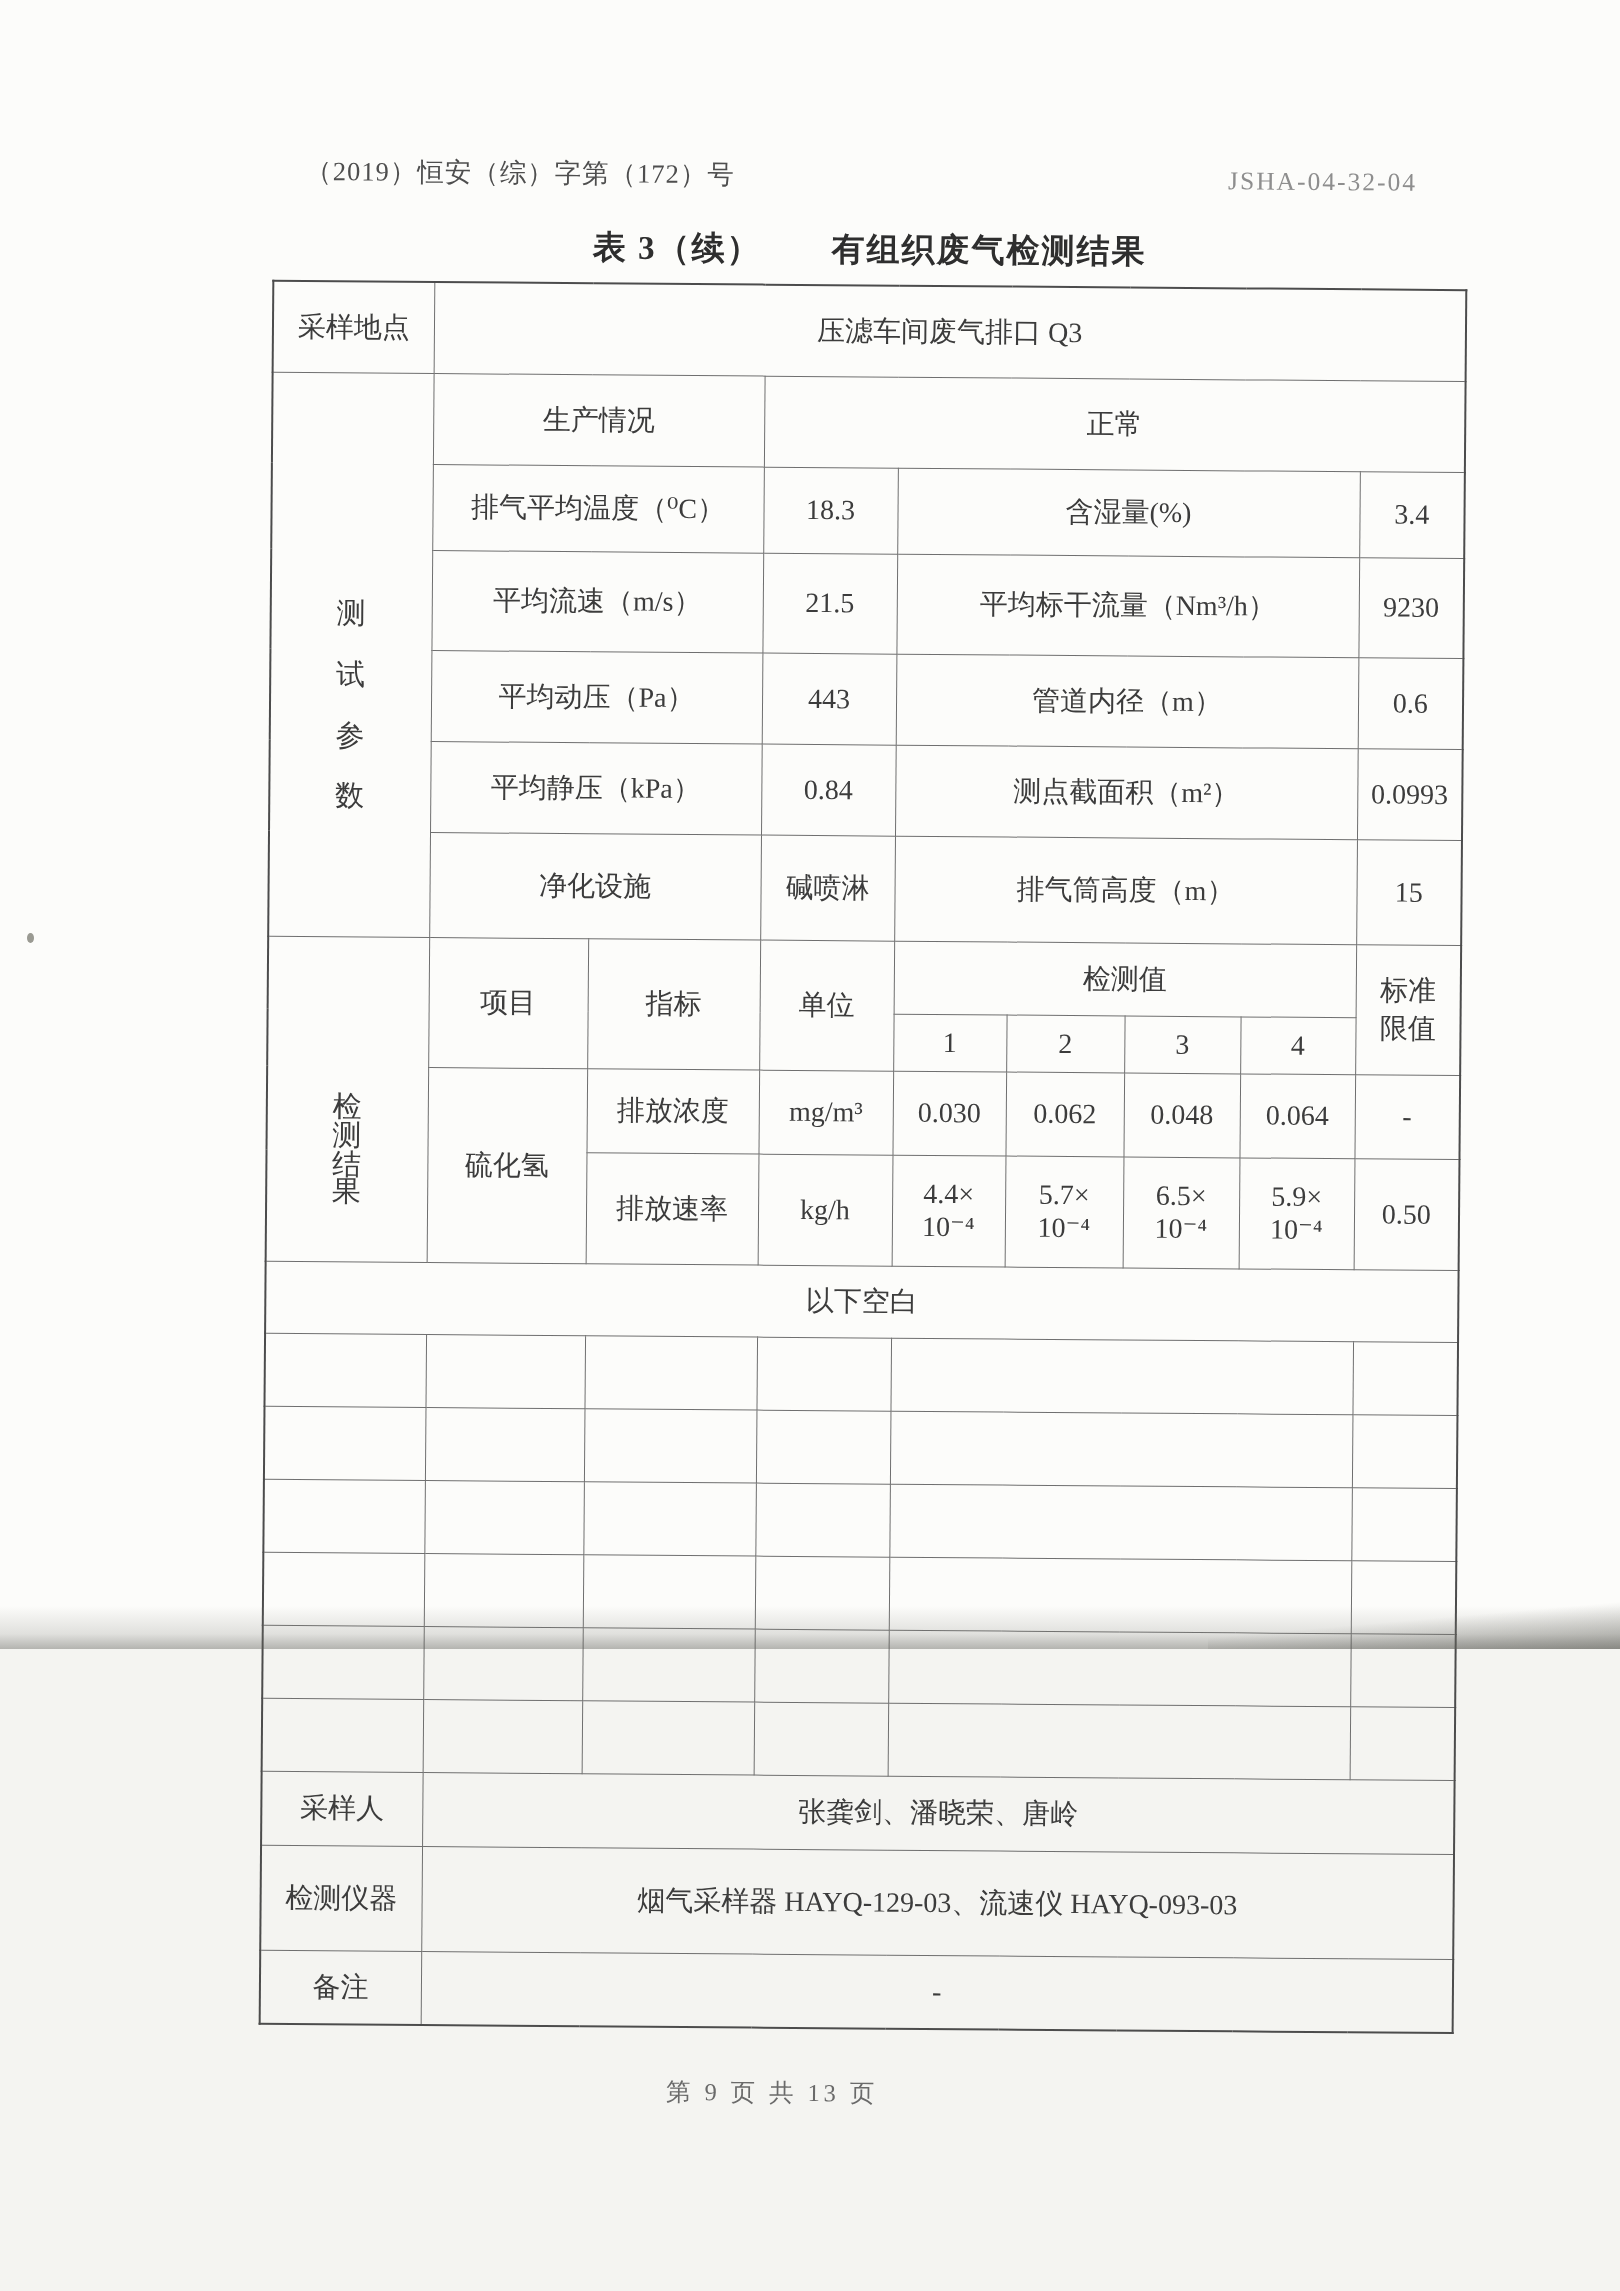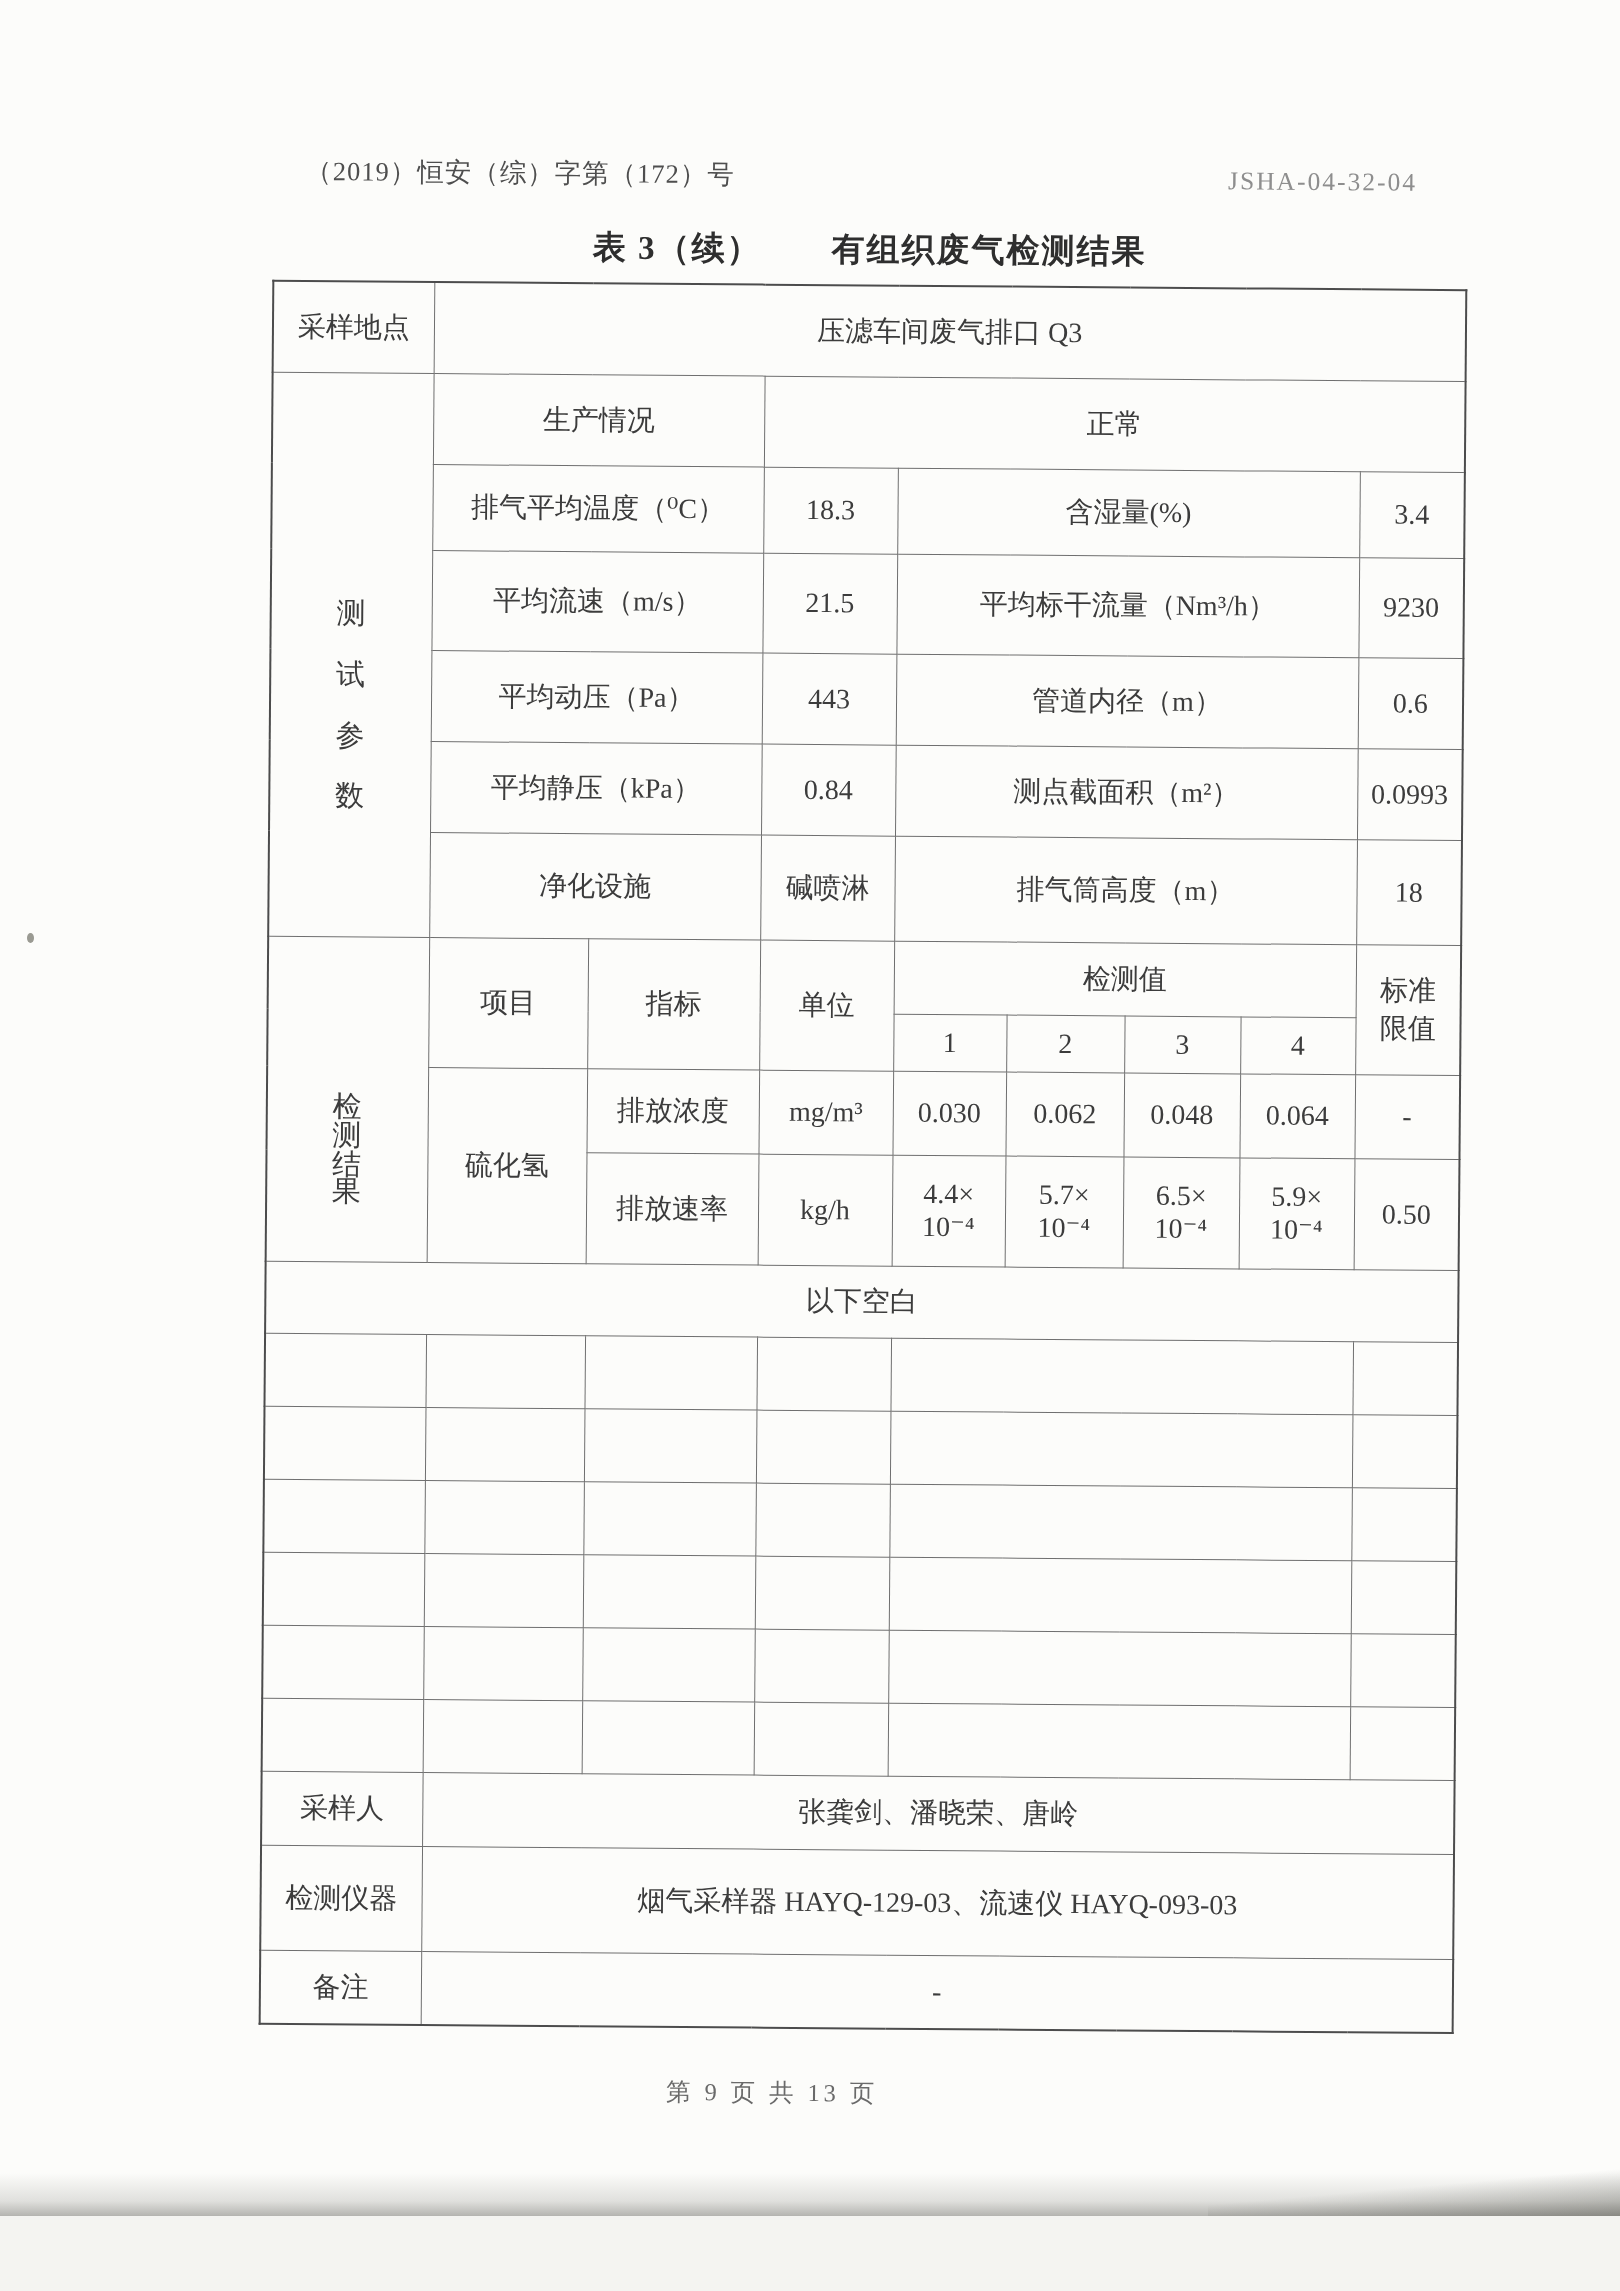--- a/index.html
+++ b/index.html
@@ -3,21 +3,21 @@
 <meta charset="utf-8">
 <style>
   html,body{margin:0;padding:0;}
   body{
     width:1620px;height:2292px;
     background:#f4f4f1;
     font-family:"Liberation Serif","DejaVu Serif",serif;
     position:relative;overflow:hidden;
   }
   .page{
-    position:absolute;left:0;top:0;width:1620px;height:2216px;
+    position:absolute;left:0;top:0;width:1620px;height:1649px;
     background:#fcfcfa;
   }
   .tilt{
     position:absolute;left:0;top:0;width:1620px;height:2292px;
     transform:rotate(0.45deg);
     transform-origin:50% 42%;
   }
   .doc-number{
     position:absolute;left:299px;top:157px;
     font-size:26.5px;color:#4e4e4e;letter-spacing:1px;
@@ -133,21 +133,21 @@
       <tr class="h93">
         <td colspan="2">平均静压（kPa）</td>
         <td class="num">0.84</td>
         <td colspan="4">测点截面积（m²）</td>
         <td class="num">0.0993</td>
       </tr>
       <tr class="h107">
         <td colspan="2">净化设施</td>
         <td>碱喷淋</td>
         <td colspan="4">排气筒高度（m）</td>
-        <td class="num">18</td>
+        <td class="num">15</td>
       </tr>
 
       <tr class="h74">
         <td rowspan="4">
           <span class="vlabel vlabel-results">检测结果</span>
         </td>
         <td rowspan="2">项目</td>
         <td rowspan="2">指标</td>
         <td rowspan="2">单位</td>
         <td colspan="4">检测值</td>

